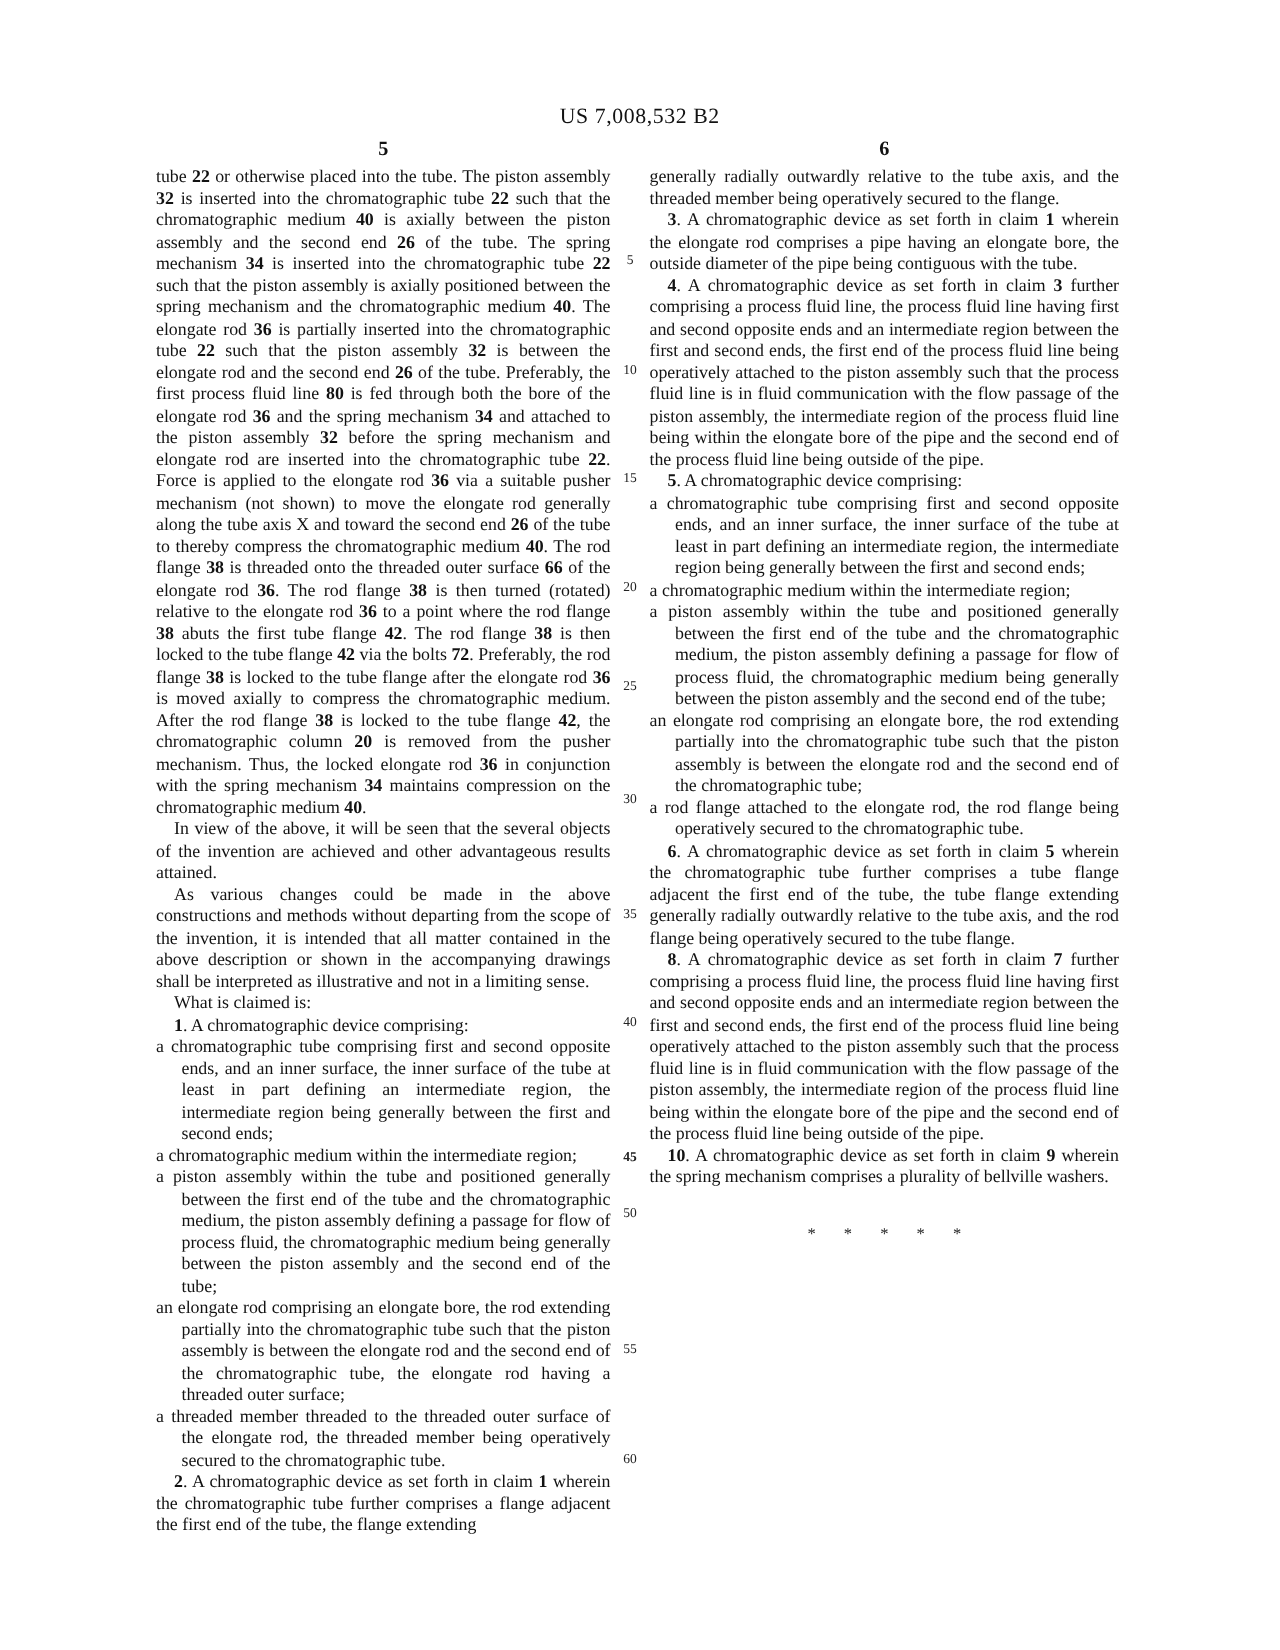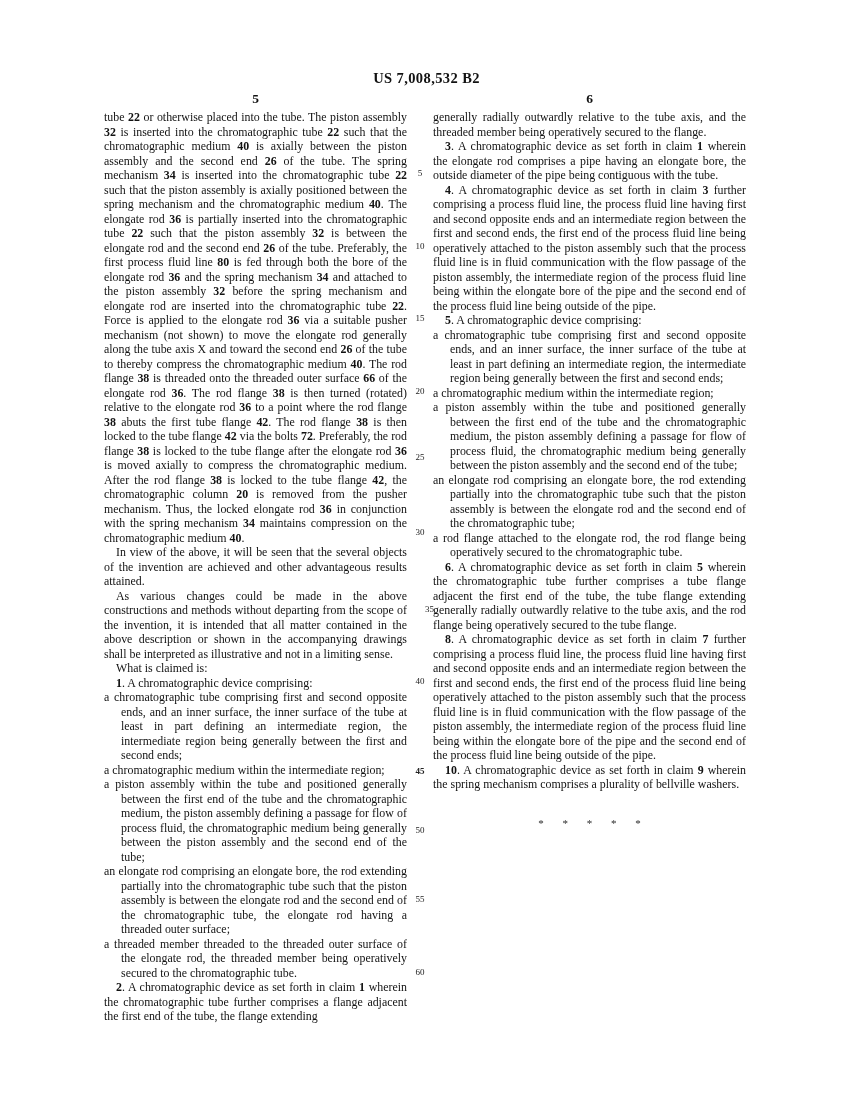--- a/index.html
+++ b/index.html
@@ -2,21 +2,21 @@
 <html><head>
 <meta charset="utf-8">
 <style>
   html,body { margin:0; padding:0; background:#ffffff; }
   .page {
     position:relative; width:853px; height:1100px; background:#ffffff;
     font-family:"Liberation Serif", serif; color:#121212; overflow:hidden;
   }
   .patent-number {
     position:absolute; top:70px; left:0; width:100%;
-    text-align:center; font-size:14.5px; letter-spacing:0.4px;font-weight:bold;
+    text-align:center; font-size:14.5px; letter-spacing:0.4px;
   }
   .col-num {
     position:absolute; top:91px; font-weight:bold; font-size:13.5px; text-align:center;
   }
   .col-num.left  { left:104px; width:303px; }
   .col-num.right { left:433px; width:313px; }
   .column {
     position:absolute; top:110px;
     font-size:11.9px; line-height:14.5px; text-align:justify;
   }
@@ -57,24 +57,24 @@
       <p class="clause">a threaded member threaded to the threaded outer surface of the elongate rod, the threaded member being operatively secured to the chromatographic tube.</p>
       <p class="claim"><b>2</b>. A chromatographic device as set forth in claim <b>1</b> wherein the chromatographic tube further comprises a flange adjacent the first end of the tube, the flange extending</p>
     </div>
   <div class="gutter">
       <span style="top: 0px;">5</span>
       <span style="top: 72.6px;">10</span>
       <span style="top: 145.2px;">15</span>
       <span style="top: 217.8px;">20</span>
       <span style="top: 284px;">25</span>
       <span style="top: 359px;">30</span>
-      <span style="top: 435.6px; text-align: right;">35</span>
+      <span style="top: 435.6px;">35</span>
       <span style="top: 508.2px;">40</span>
       <span style="top: 598px; font-weight: bold;">45</span>
-      <span style="top: 657px;">50</span>
+      <span style="top: 635px;">50</span>
       <span style="top: 726px; text-align: center;">55</span>
       <span style="top: 798.6px;">60</span>
     </div>
   <div class="column column-right">
       <p class="body-noindent">generally radially outwardly relative to the tube axis, and the threaded member being operatively secured to the flange.</p>
       <p class="claim"><b>3</b>. A chromatographic device as set forth in claim <b>1</b> wherein the elongate rod comprises a pipe having an elongate bore, the outside diameter of the pipe being contiguous with the tube.</p>
       <p class="claim"><b>4</b>. A chromatographic device as set forth in claim <b>3</b> further comprising a process fluid line, the process fluid line having first and second opposite ends and an intermediate region between the first and second ends, the first end of the process fluid line being operatively attached to the piston assembly such that the process fluid line is in fluid communication with the flow passage of the piston assembly, the intermediate region of the process fluid line being within the elongate bore of the pipe and the second end of the process fluid line being outside of the pipe.</p>
       <p class="claim"><b>5</b>. A chromatographic device comprising:</p>
       <p class="clause">a chromatographic tube comprising first and second opposite ends, and an inner surface, the inner surface of the tube at least in part defining an intermediate region, the intermediate region being generally between the first and second ends;</p>
       <p class="clause">a chromatographic medium within the intermediate region;</p>

